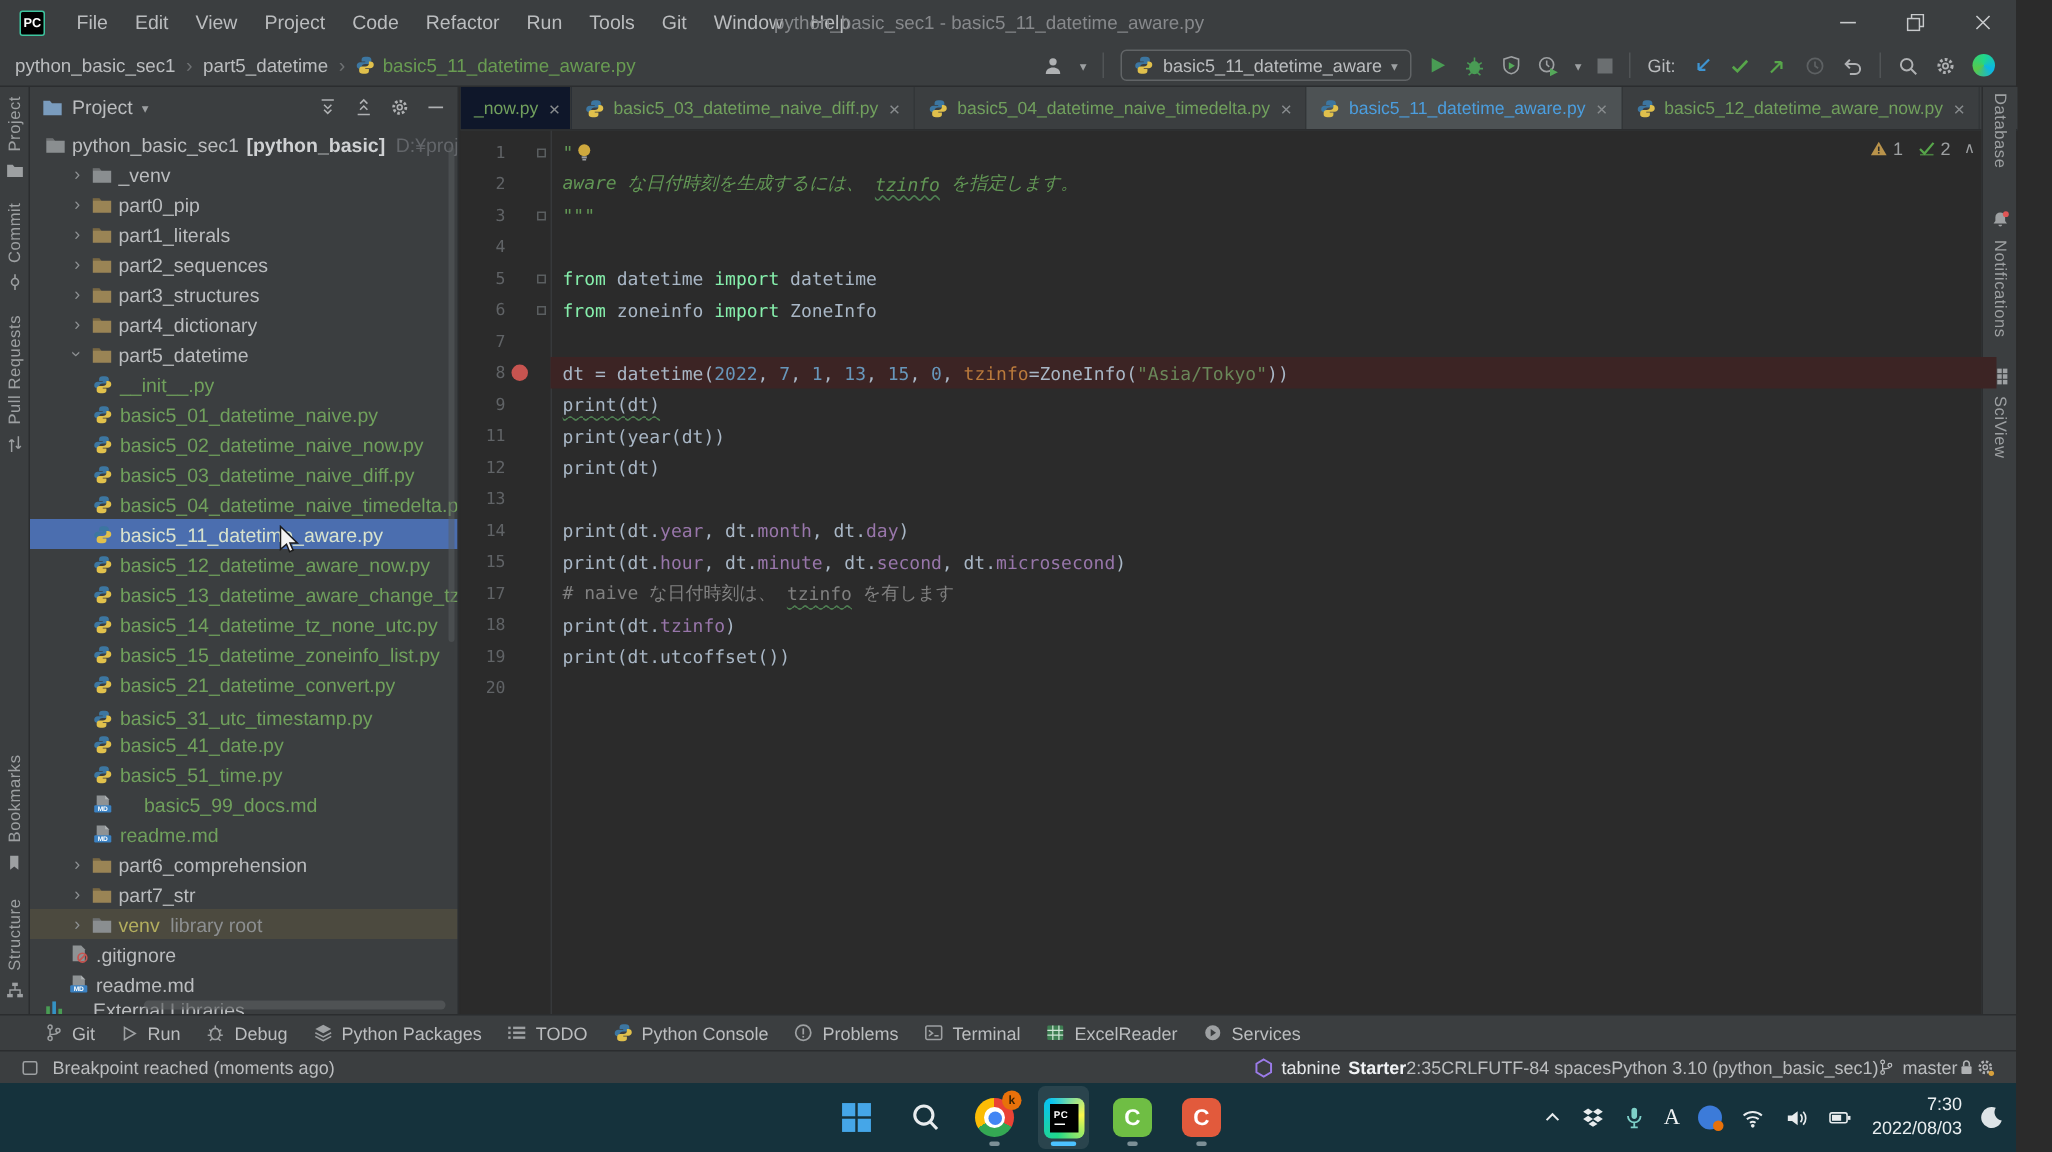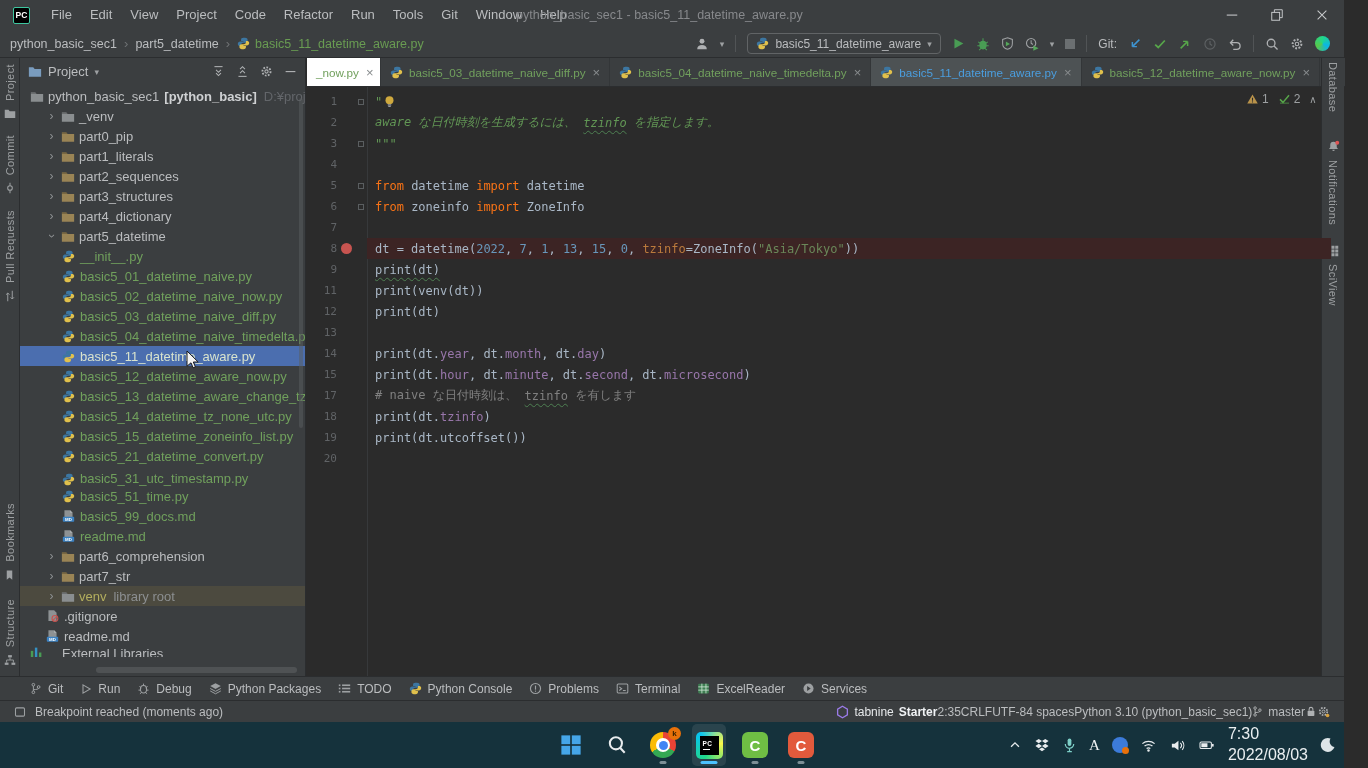--- a/index.html
+++ b/index.html
@@ -57,35 +57,35 @@
   .root-bracket{font-weight:bold;color:#CFD1D3;margin-left:5px}
   .root-path{color:#63666A;margin-left:7px}
   .tree-row.cut{height:11px;align-items:flex-start}
   .vscroll{position:absolute;right:2px;top:40px;width:4px;height:330px;background:#5A5E60;border-radius:2px;opacity:.5}
   .hscroll{position:absolute;left:76px;right:8px;bottom:3px;height:6px;background:#5A5E60;border-radius:3px;opacity:.65}
   
   #editor{position:absolute;left:307px;top:58px;width:1038px;height:618px;background:#2B2B2B}
   #tabbar{height:29px;background:#3B3E40;border-bottom:1px solid #2B2D2F;display:flex;align-items:stretch;overflow:hidden}
   .tab{display:flex;align-items:center;gap:6px;padding:0 9px;font-size:11.7px;color:#71A05D;white-space:nowrap;border-right:1px solid #333638}
   .tab.active{background:#4D5254;color:#4B9EDF}
-  .tab.partial{width:74px;overflow:hidden;background:#ffffff;flex:none}
+  .tab.partial{width:74px;overflow:hidden;background:#0f172a;flex:none}
   .tab-close{color:#888C8E;font-size:13px;margin-left:1px}
   .tab-extra{margin-left:auto;display:flex;align-items:center;gap:16px;padding:0 12px;color:#AFB1B3;font-size:12px}
   #code{position:absolute;top:29px;left:0;right:0;bottom:0;font-family:"DejaVu Sans Mono",monospace;font-size:12px;padding-top:4px}
   #gutter-line{position:absolute;left:60px;top:29px;bottom:0;width:1px;background:#37393B}
   .cl{height:21px;display:flex;align-items:center;position:relative}
   .ln{width:30px;flex:none;text-align:right;color:#606366;font-size:11px}
   .gbp{width:18px;flex:none;display:flex;justify-content:center;align-items:center}
   .bpdot{width:11px;height:11px;border-radius:50%;background:#C75450}
   .gfold{width:12px;flex:none;display:flex;justify-content:center;align-items:center}
   .foldbox{width:6px;height:6px;border:1px solid #5A5E60}
   .ct{flex:1;height:100%;display:flex;align-items:center;padding-left:8px;margin-right:14px;white-space:pre;position:relative;z-index:1}
   .cl.bp .ct{background:#3C2424}
   .seg{color:#A9B7C6}
-  .seg.kw{color:#f97316}
+  .seg.kw{color:#86efac}
   .seg.num{color:#6897BB}
   .seg.str{color:#6A8759}
   .seg.doc{color:#629755;font-style:italic}
   .seg.comment{color:#808080}
   .seg.attr{color:#9876AA}
   .seg.param{color:#BA7A3C}
   .typo{text-decoration:underline;text-decoration-style:wavy;text-decoration-color:#4E8052;text-decoration-thickness:1px;text-underline-offset:3px}
   .bulb{margin-left:2px}
   #inspections{position:absolute;right:12px;top:34px;display:flex;gap:9px;align-items:center;font-size:12px;color:#9DA0A2}
   .insp-item{display:flex;align-items:center;gap:3px}
@@ -120,21 +120,21 @@
   .chrome-dot{position:absolute;left:8.5px;top:8.5px;width:9px;height:9px;border-radius:50%;background:#4285F4}
   .chrome-badge{position:absolute;right:-5px;top:-5px;width:13px;height:13px;border-radius:50%;background:#E8710A;color:#3A2200;font-size:8px;font-weight:bold;display:flex;align-items:center;justify-content:center}
   .pyc-icon{width:27px;height:27px;border-radius:5px;background:conic-gradient(from 200deg,#21D789,#07C3F2,#FCF84A,#21D789);display:flex;align-items:center;justify-content:center}
   .pyc-inner{width:19px;height:19px;background:#000;display:flex;flex-direction:column;align-items:flex-start;justify-content:center;padding-left:3px}
   .pyc-inner span{color:#fff;font-size:6.5px;font-weight:bold;letter-spacing:.3px}
   .pyc-inner i{display:block;width:7px;height:1.5px;background:#fff;margin-top:2px}
   .cam{width:26px;height:26px;border-radius:6px;color:#fff;font-weight:bold;font-size:15px;display:flex;align-items:center;justify-content:center}
   .cam.green{background:#6FBE44}
   .cam.red{background:#E25A3C}
   #tb-tray{position:absolute;right:8px;top:0;height:46px;display:flex;align-items:center;gap:12px}
-  .tray-clock{text-align:left;font-size:16px;line-height:1.3;color:#EAEFF1}
+  .tray-clock{text-align:right;font-size:12px;line-height:1.3;color:#EAEFF1}
   .ime{font-family:"Liberation Serif",serif;font-size:15px;color:#F0F3F4}
   .tray-ball{position:relative;width:16px;height:16px;border-radius:50%;background:#3C7BD9}
   .tray-ball::after{content:"";position:absolute;right:-1px;bottom:-1px;width:7px;height:7px;border-radius:50%;background:#E8710A}
   #cursor{position:absolute;left:186px;top:350px;z-index:50}
 </style>
 </head>
 <body>
 
 <div id="app">
 
@@ -557,23 +557,32 @@
           </span>
           <span class="tree-label green">basic5_31_utc_timestamp.py</span>
         </div>
         <div class="tree-row" style="padding-left: 40px;">
           <span class="tree-icon">
             <svg width="13" height="13" viewBox="0 0 16 16">
               <path fill="#3C76A1" d="M7.9 1C6 1 5 1.9 5 3.3V5h3v.6H3.9C2.3 5.6 1 6.7 1 8.5S2.3 11 3.9 11H5V9.4C5 7.9 6.3 7 7.9 7h2.6c1.4 0 2.5-1 2.5-2.4V3.3C13 1.9 11.7 1 9.9 1z"></path>
               <path fill="#E0C04C" d="M8.1 15c1.9 0 2.9-.9 2.9-2.3V11H8v-.6h4.1c1.6 0 2.9-1.1 2.9-2.9S13.7 5 12.1 5H11v1.6C11 8.1 9.7 9 8.1 9H5.5C4.1 9 3 10 3 11.4v1.3C3 14.1 4.3 15 6.1 15z"></path>
             </svg>
           </span>
+          <span class="tree-label green">basic5_41_date.py</span>
+        </div>
+        <div class="tree-row" style="padding-left: 40px;">
+          <span class="tree-icon">
+            <svg width="13" height="13" viewBox="0 0 16 16">
+              <path fill="#3C76A1" d="M7.9 1C6 1 5 1.9 5 3.3V5h3v.6H3.9C2.3 5.6 1 6.7 1 8.5S2.3 11 3.9 11H5V9.4C5 7.9 6.3 7 7.9 7h2.6c1.4 0 2.5-1 2.5-2.4V3.3C13 1.9 11.7 1 9.9 1z"></path>
+              <path fill="#E0C04C" d="M8.1 15c1.9 0 2.9-.9 2.9-2.3V11H8v-.6h4.1c1.6 0 2.9-1.1 2.9-2.9S13.7 5 12.1 5H11v1.6C11 8.1 9.7 9 8.1 9H5.5C4.1 9 3 10 3 11.4v1.3C3 14.1 4.3 15 6.1 15z"></path>
+            </svg>
+          </span>
           <span class="tree-label green">basic5_51_time.py</span>
         </div>
-        <div class="tree-row" style="padding-left: 40px;">
+        <div class="tree-row" style="padding-left: 40px; gap: 16px;">
           <span class="tree-icon">
             <svg width="13" height="14" viewBox="0 0 16 16">
               <path fill="#8E9294" d="M3 1h7l3 3v7H3z"></path>
               <path fill="#AEB3B5" d="M10 1l3 3h-3z"></path>
               <rect x="1" y="9" width="14" height="6" rx="1" fill="#3C82C2"></rect>
               <text x="8" y="13.8" font-size="5.4" font-family="Liberation Sans,sans-serif" font-weight="bold" fill="#fff" text-anchor="middle">MD</text>
             </svg>
           </span>
           <span class="tree-label green">basic5_99_docs.md</span>
         </div>
@@ -772,21 +781,21 @@
         <div class="cl">
           <span class="ln">9</span>
           <span class="gbp"></span>
           <span class="gfold"></span>
           <div class="ct"><span class="seg typo">print(dt)</span></div>
         </div>
         <div class="cl">
           <span class="ln">11</span>
           <span class="gbp"></span>
           <span class="gfold"></span>
-          <div class="ct"><span class="seg ">print(venv(dt))</span></div>
+          <div class="ct"><span class="seg ">print(year(dt))</span></div>
         </div>
         <div class="cl">
           <span class="ln">12</span>
           <span class="gbp"></span>
           <span class="gfold"></span>
           <div class="ct"><span class="seg ">print(dt)</span></div>
         </div>
         <div class="cl">
           <span class="ln">13</span>
           <span class="gbp"></span>

